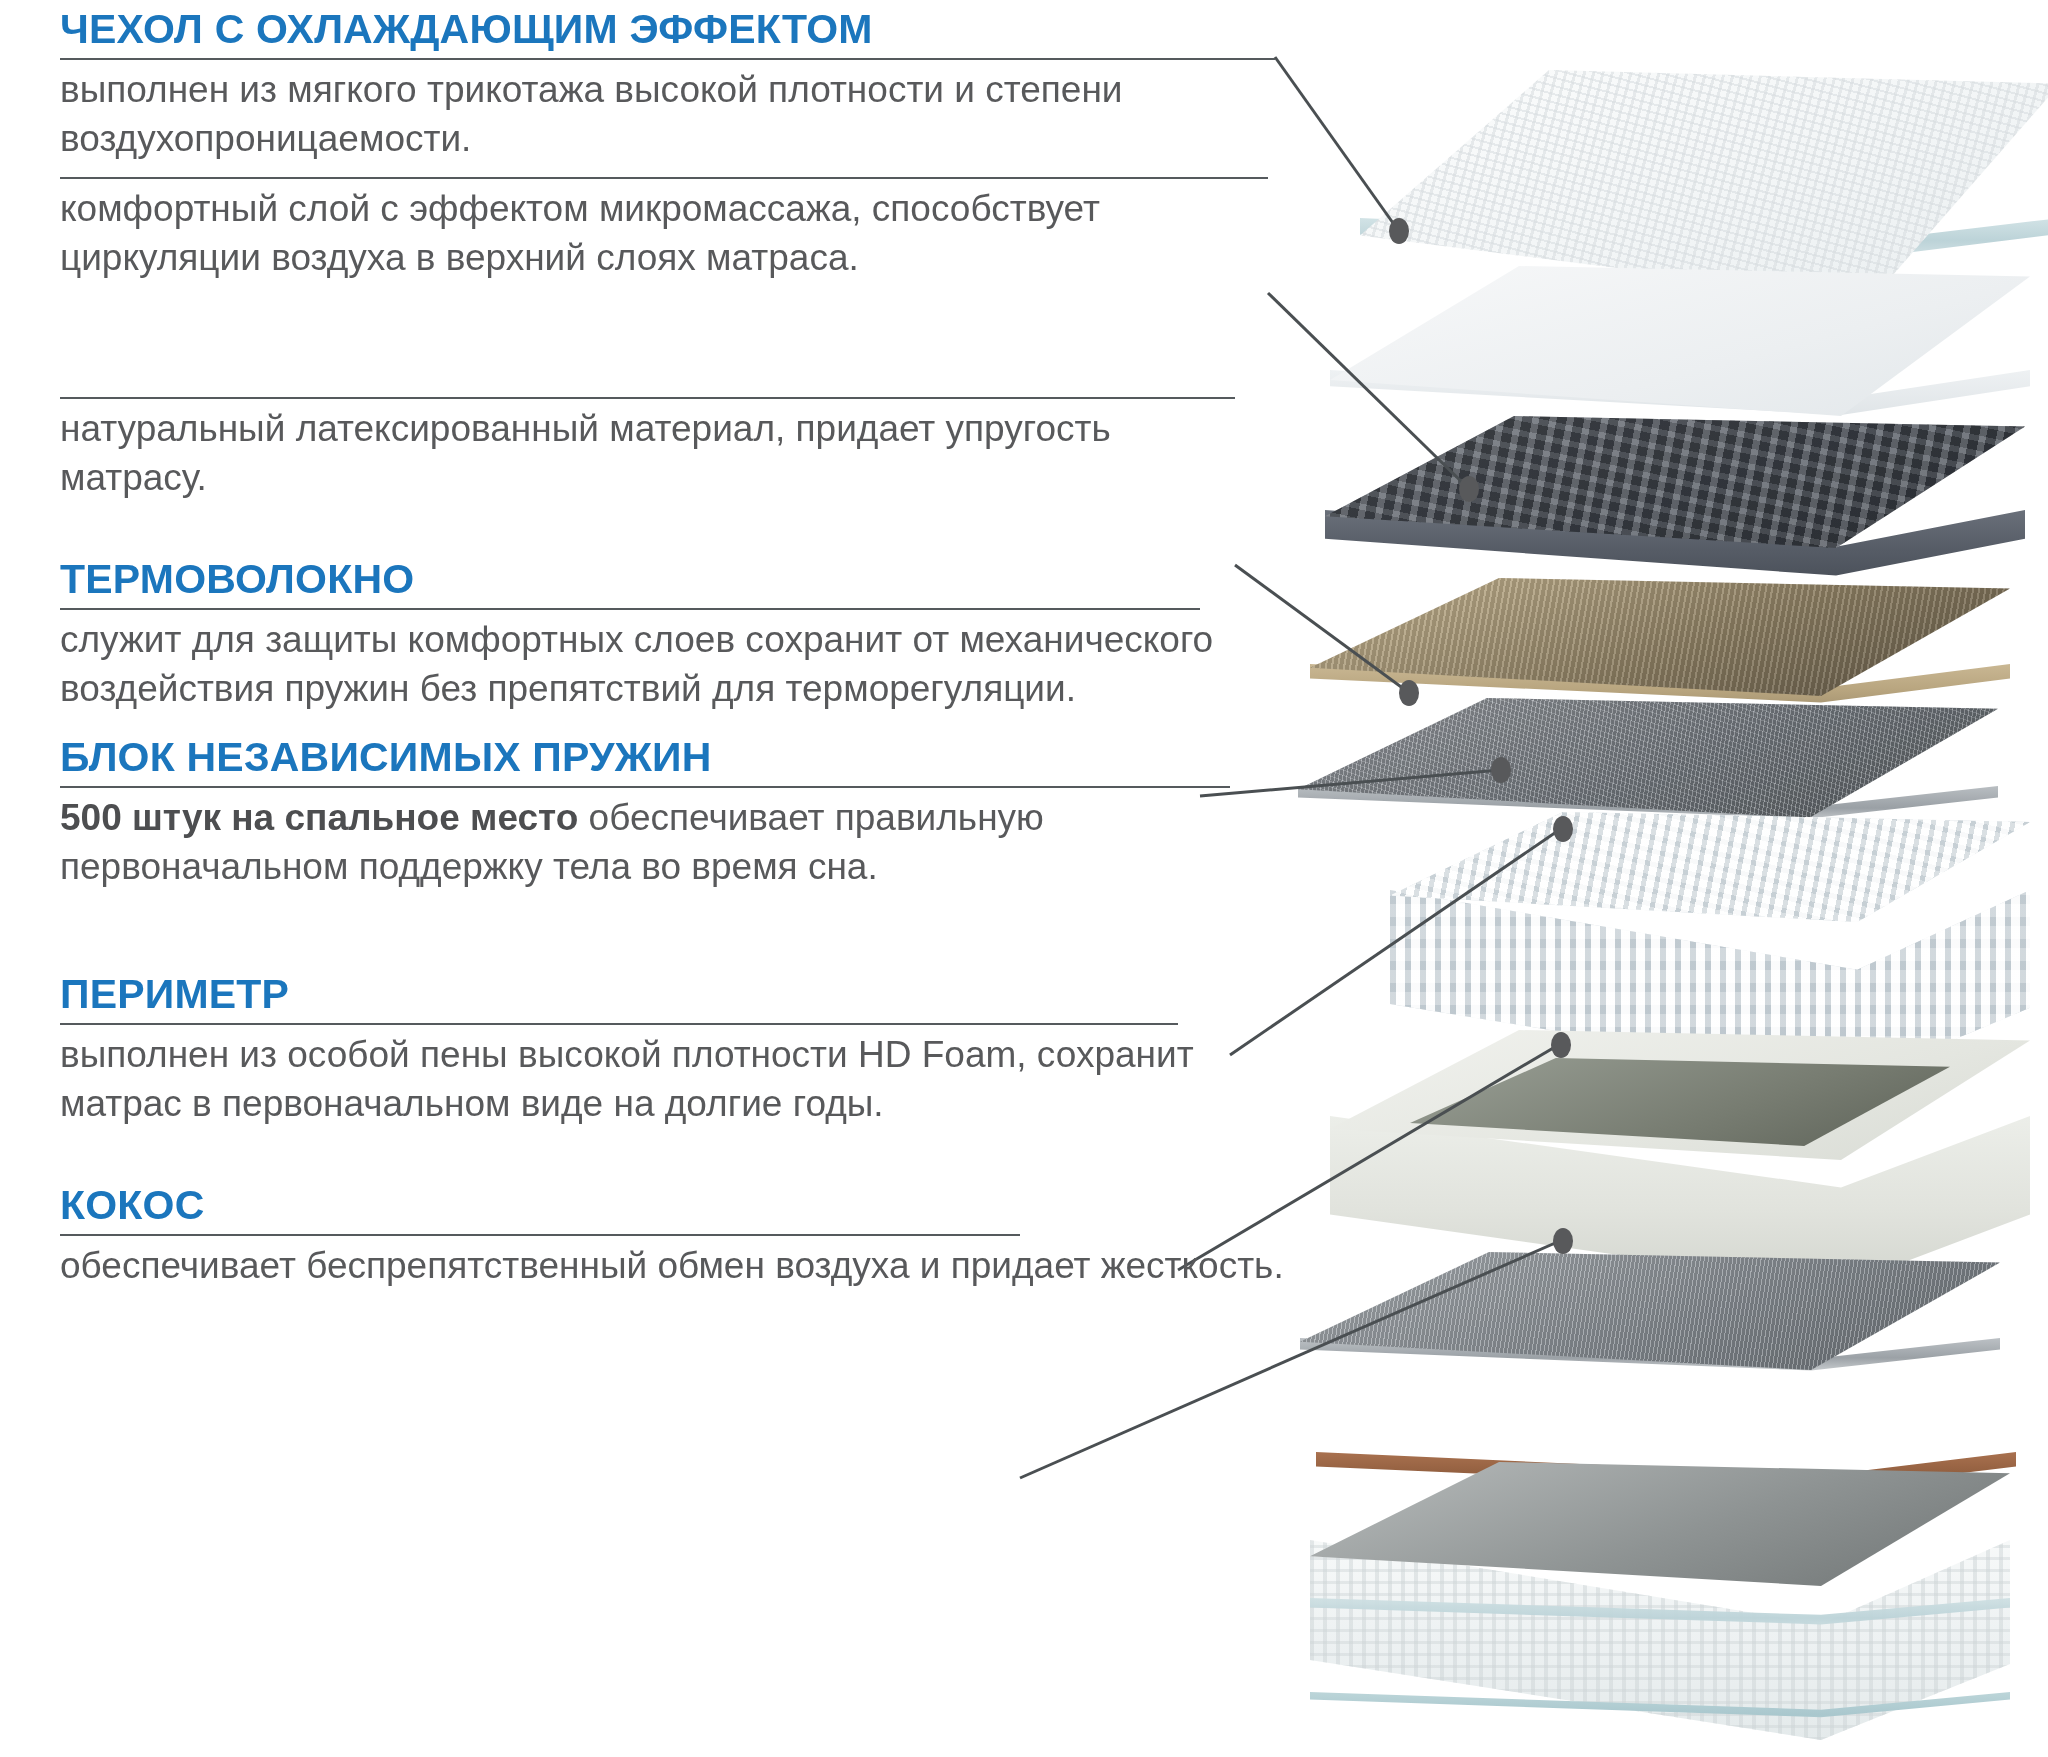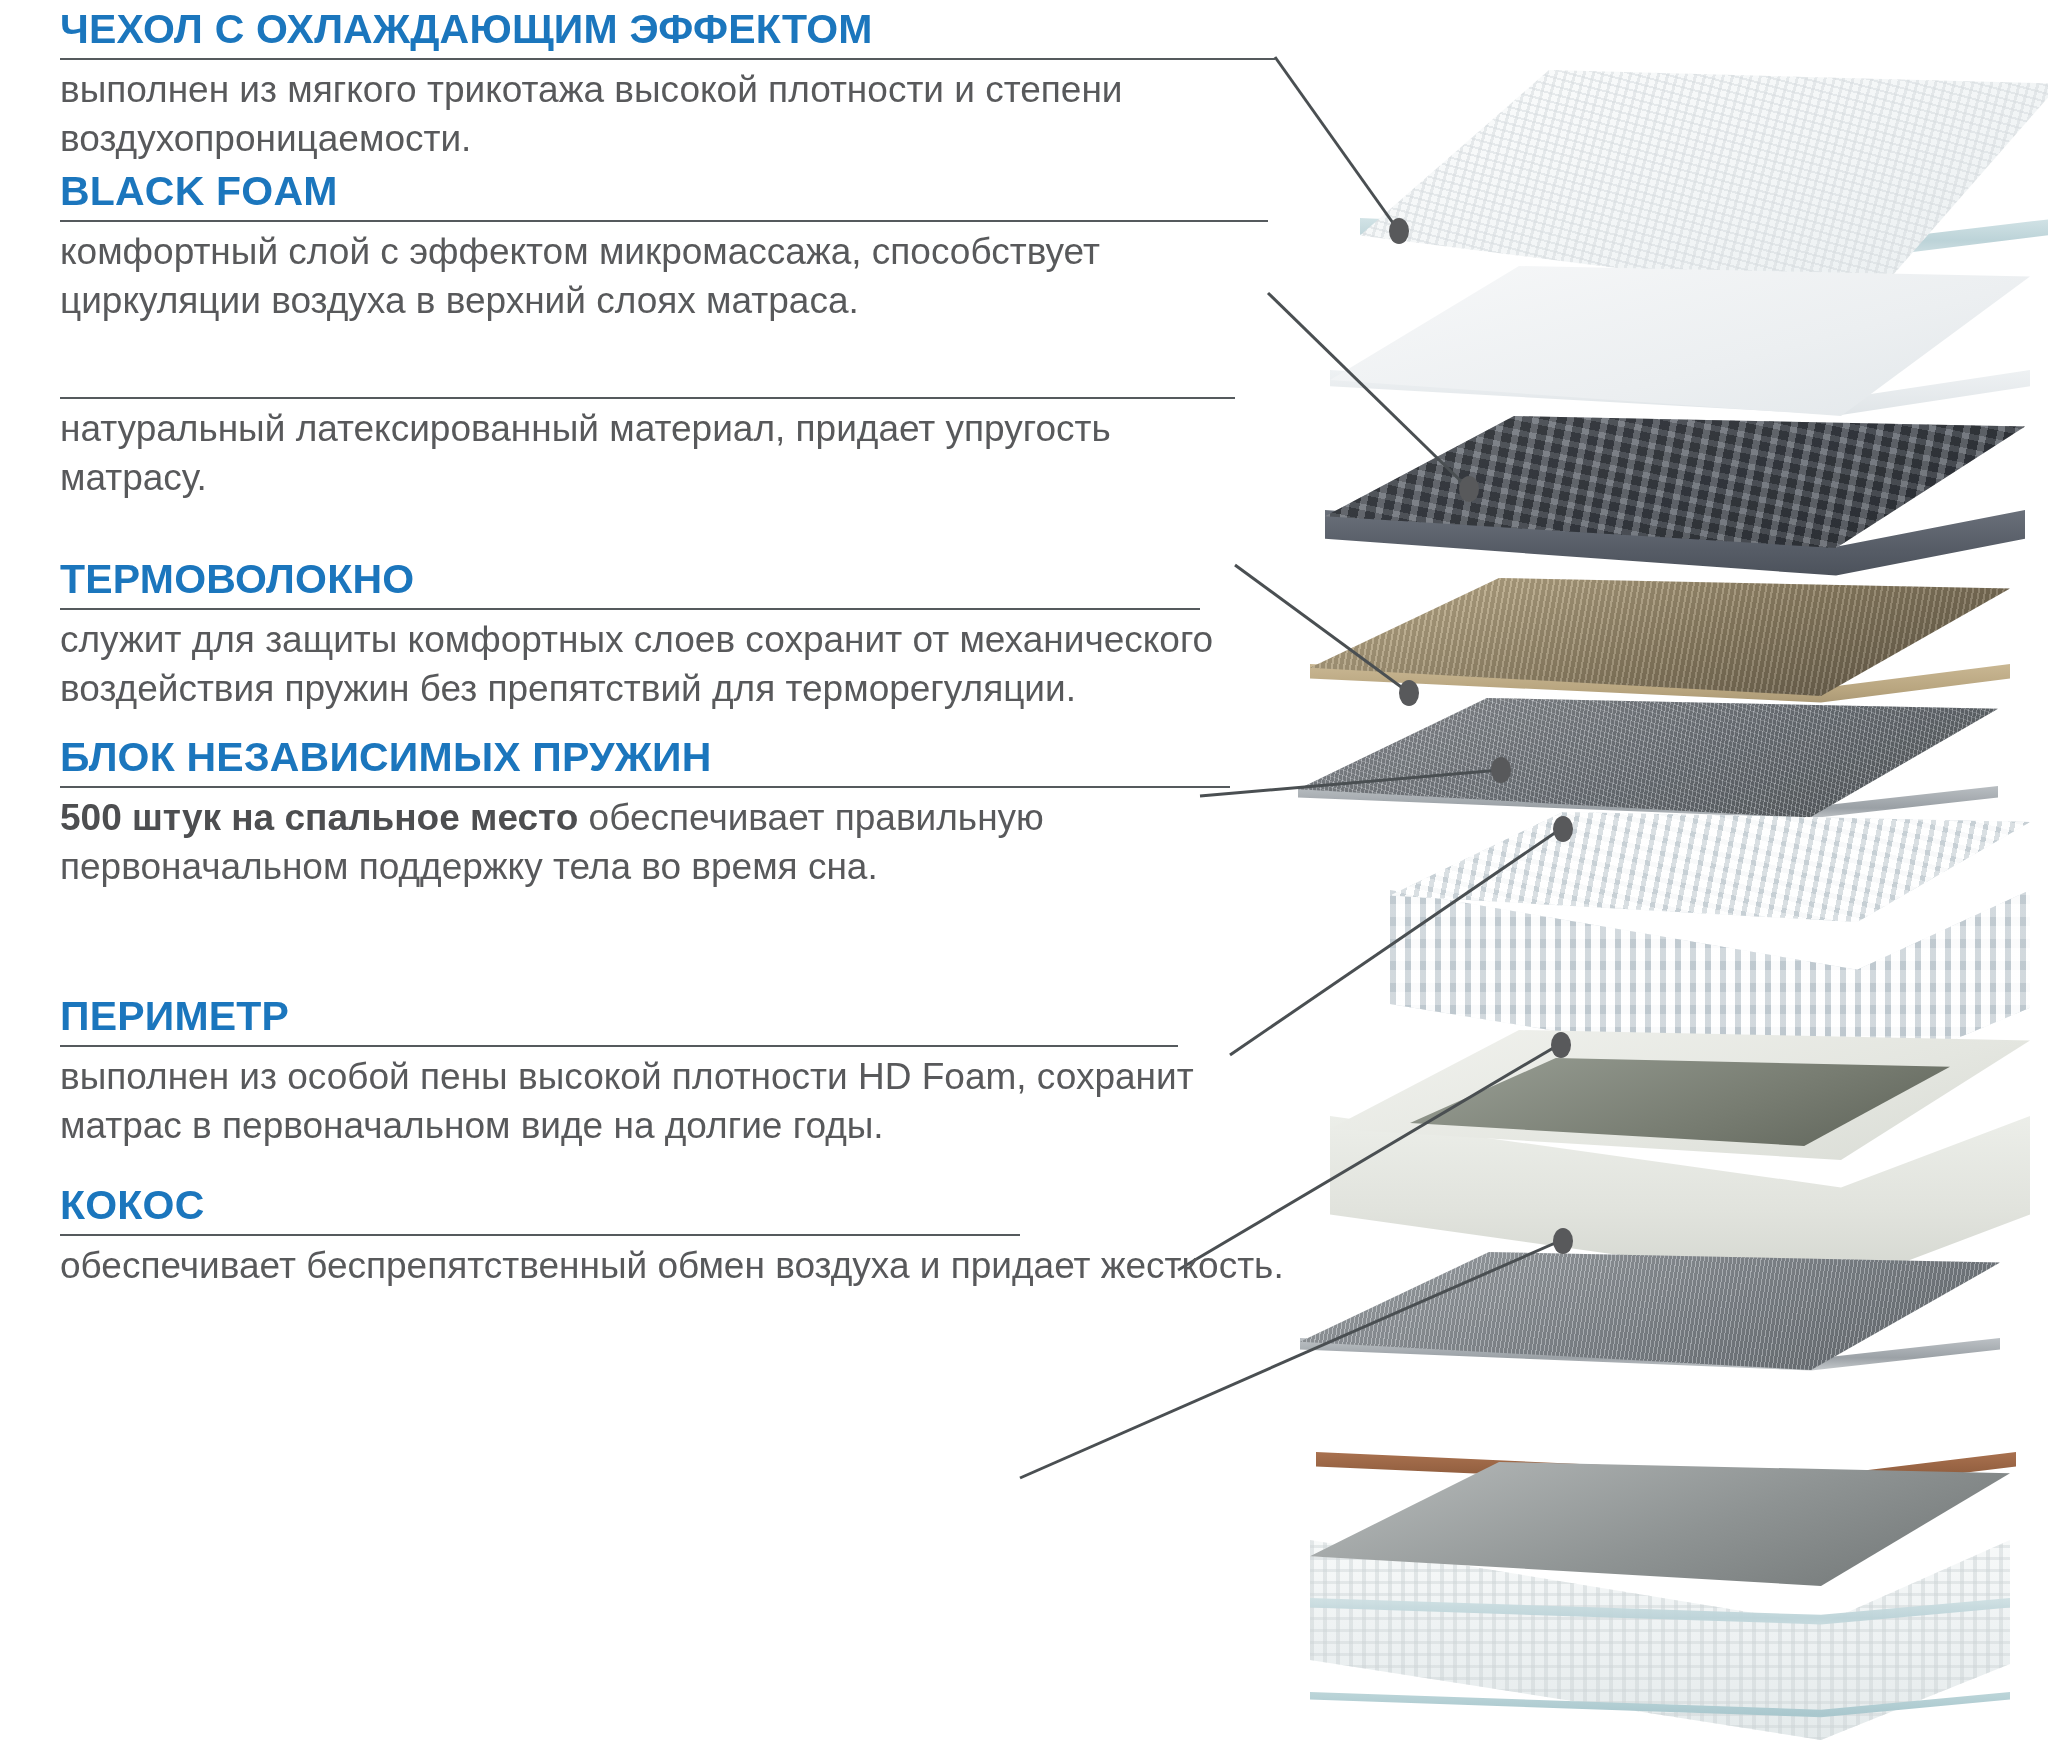--- a/index.html
+++ b/index.html
@@ -269,21 +269,20 @@
     </g>
   </svg>
 
   <div class="sec" style="top:8px;">
     <h2>ЧЕХОЛ С ОХЛАЖДАЮЩИМ ЭФФЕКТОМ</h2>
     <div class="rule" style="width:1215px;"></div>
     <p style="width:1120px;">выполнен из мягкого трикотажа высокой плотности и степени воздухопроницаемости.</p>
   </div>
 
   <div class="sec" style="top:170px;">
-    <h2>BLACK FOAM</h2>
     <div class="rule" style="width:1208px;"></div>
     <p style="width:1230px;">комфортный слой с эффектом микромассажа, способствует циркуляции воздуха в верхний слоях матраса.</p>
   </div>
 
   <div class="sec" style="top:390px;">
     <div class="rule" style="width:1175px;"></div>
     <p style="width:1090px;">натуральный латексированный материал, придает упругость матрасу.</p>
   </div>
 
   <div class="sec" style="top:558px;">
@@ -291,21 +290,21 @@
     <div class="rule" style="width:1140px;"></div>
     <p style="width:1180px;">служит для защиты комфортных слоев сохранит от механического воздействия пружин без препятствий для терморегуляции.</p>
   </div>
 
   <div class="sec" style="top:736px;">
     <h2>БЛОК НЕЗАВИСИМЫХ ПРУЖИН</h2>
     <div class="rule" style="width:1170px;"></div>
     <p style="width:1150px;"><b>500 штук на спальное место</b><span> обеспечивает правильную первоначальном поддержку тела во время сна.</span></p>
   </div>
 
-  <div class="sec" style="top:995px;">
+  <div class="sec" style="top:973px;">
     <h2>ПЕРИМЕТР</h2>
     <div class="rule" style="width:1118px;"></div>
     <p style="width:1150px;">выполнен из особой пены высокой плотности HD Foam, сохранит матрас в первоначальном виде на долгие годы.</p>
   </div>
 
   <div class="sec" style="top:1184px;">
     <h2>КОКОС</h2>
     <div class="rule" style="width:960px;"></div>
     <p style="width:1230px;">обеспечивает беспрепятственный обмен воздуха и придает жесткость.</p>
   </div>

